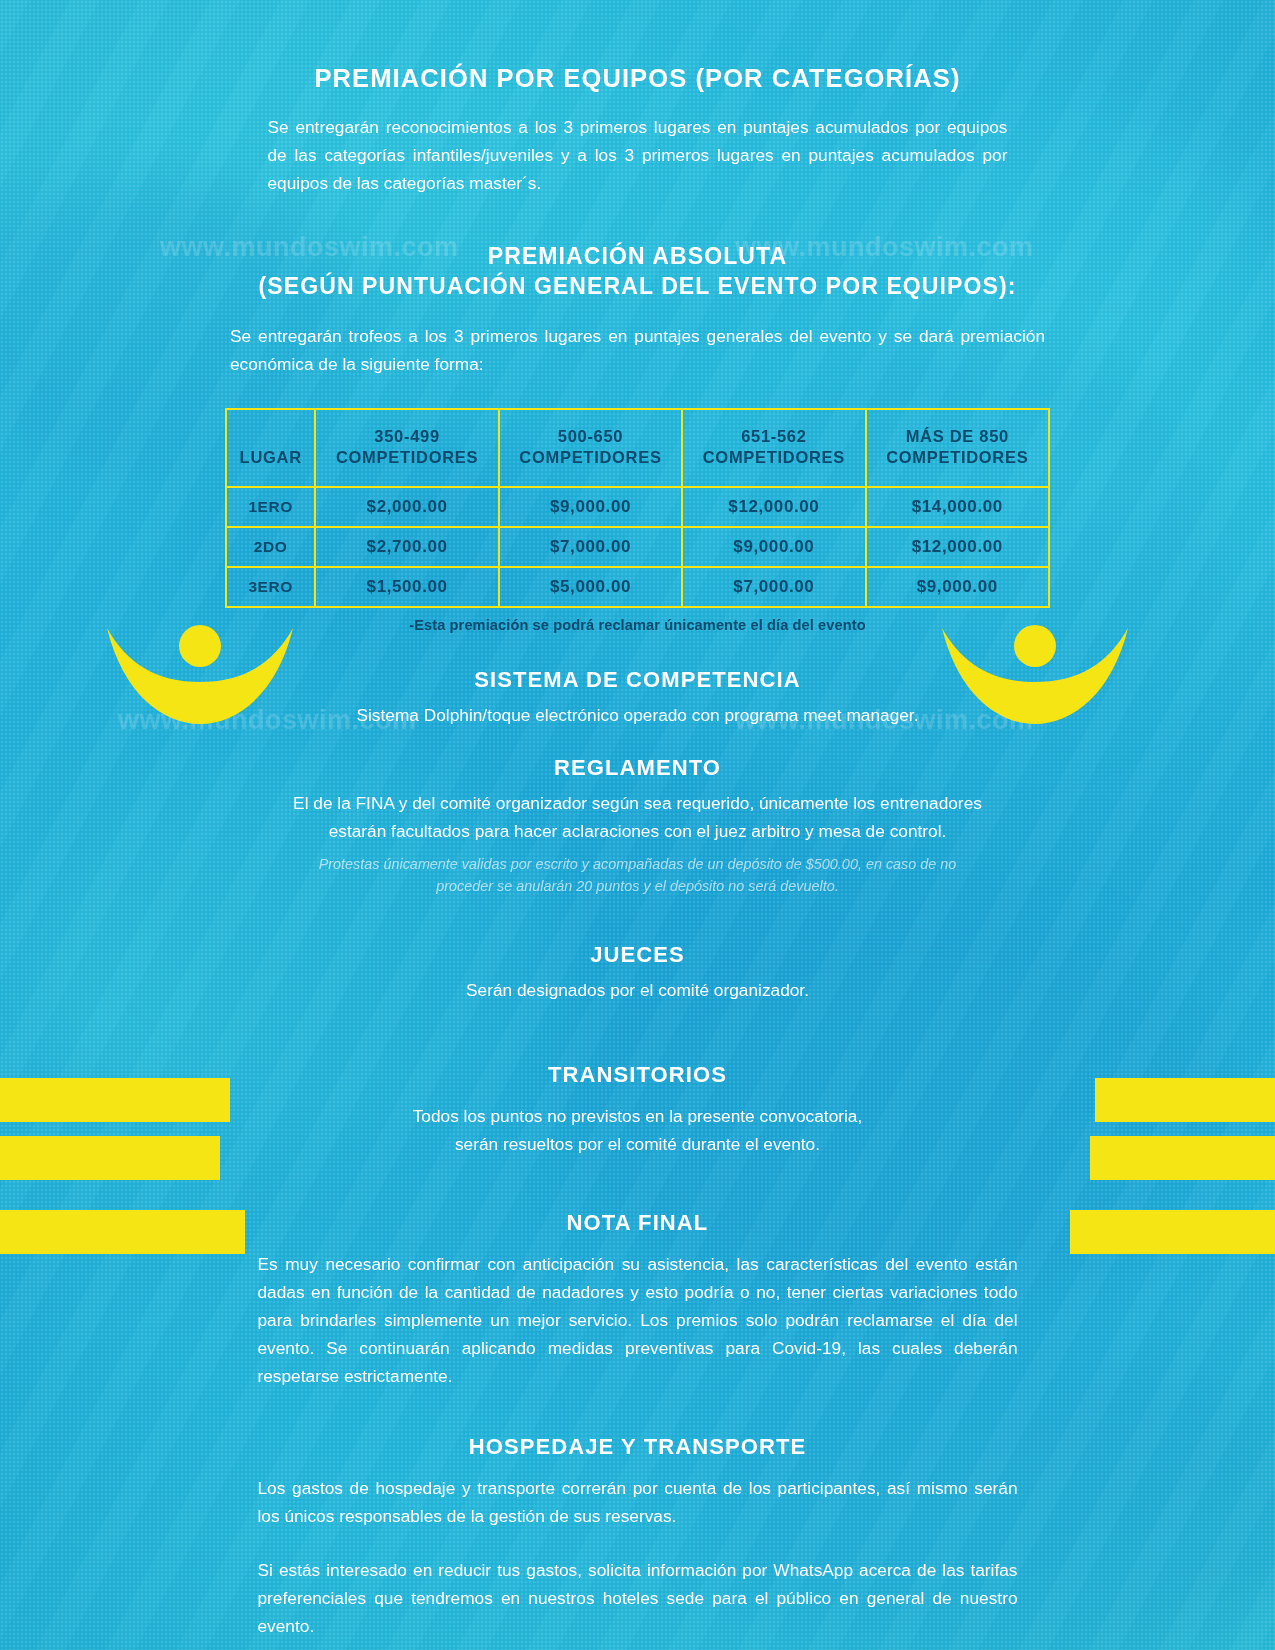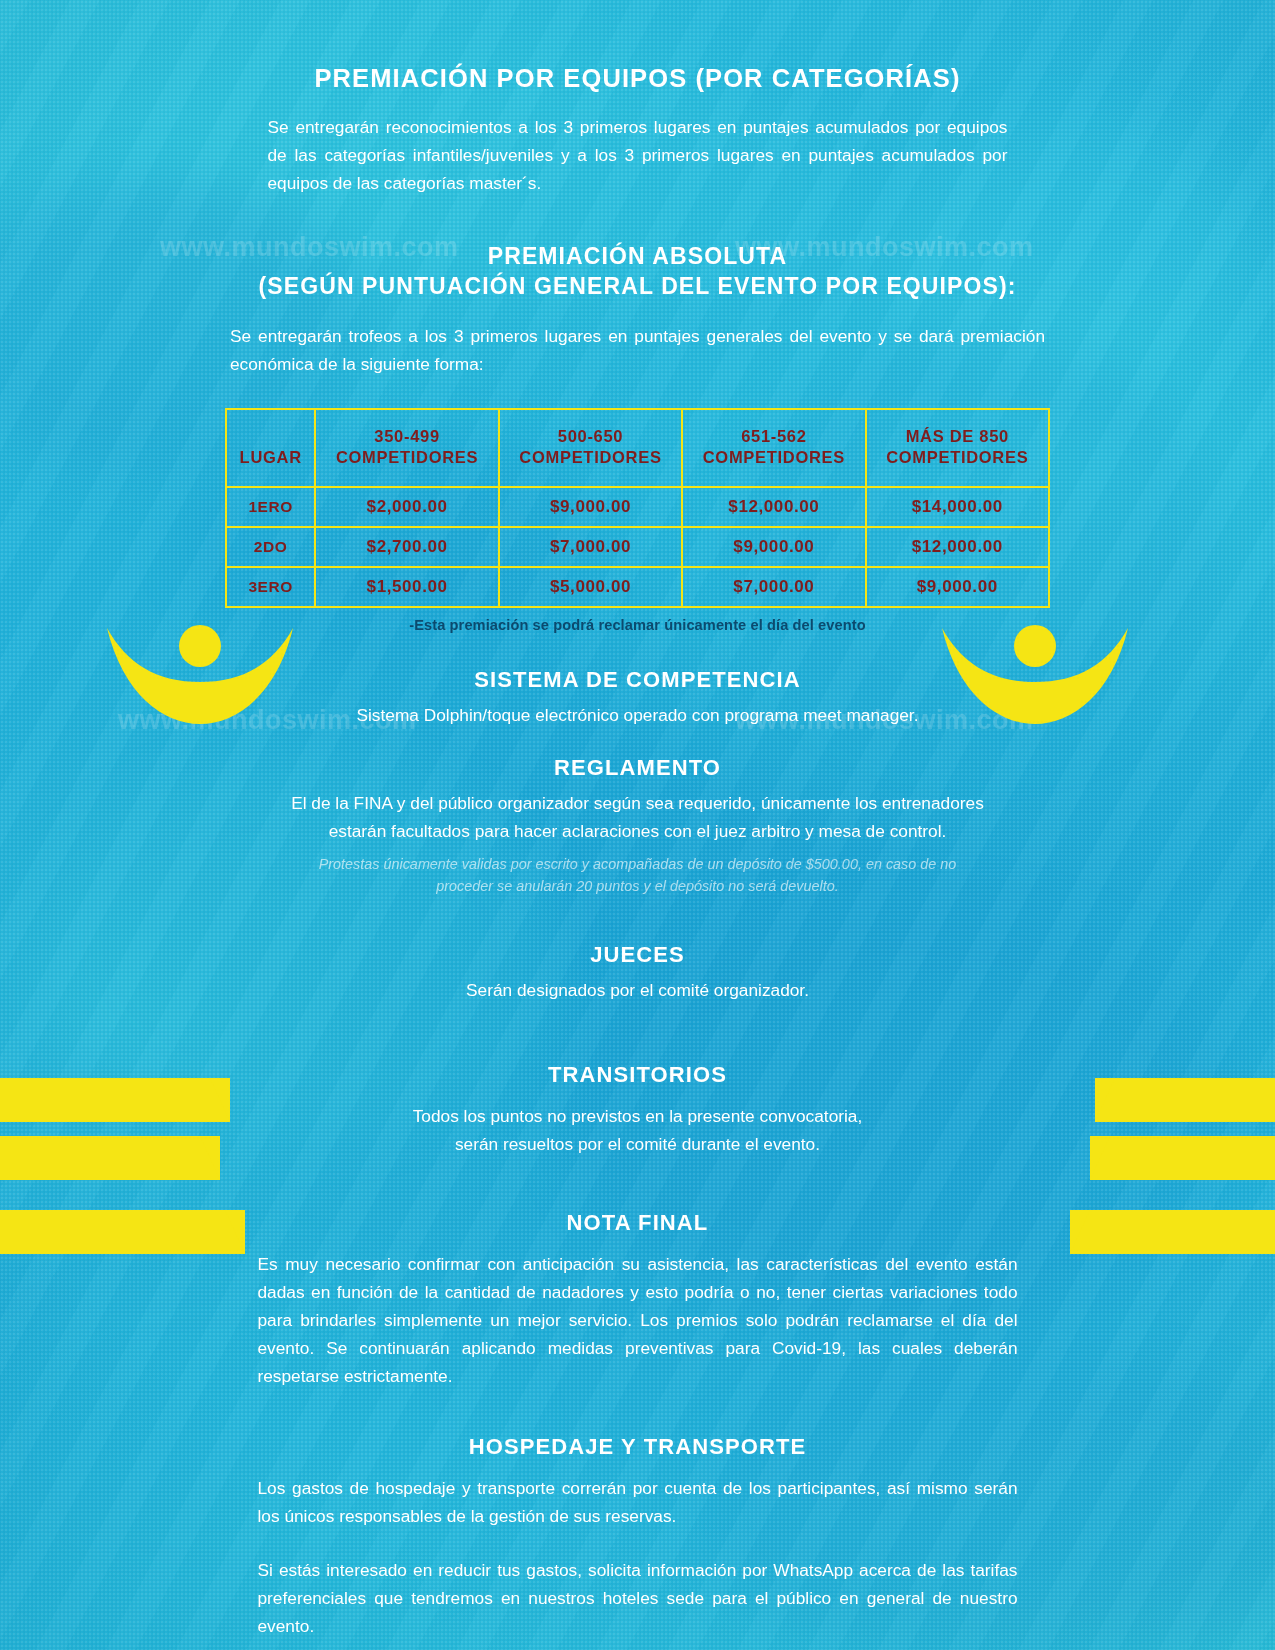--- a/index.html
+++ b/index.html
@@ -92,21 +92,21 @@
   }
 
   
   .tbl-wrap { width:825px; margin:30px auto 0; }
   table.prize {
     width:100%; border-collapse:collapse;
     border:2px solid #f5e514;
   }
   table.prize th, table.prize td {
     border:2px solid #f5e514;
-    color:#7f1d1d; text-align:center;
+    color:#0c4a6e; text-align:center;
     font-weight:700; letter-spacing:.7px;
   }
   table.prize th { font-size:16.5px; line-height:1.28; padding:16px 6px 18px; }
   table.prize thead th:first-child { vertical-align:bottom; padding-bottom:18px; }
   table.prize td { font-size:17px; padding:9px 6px; letter-spacing:.6px; }
   table.prize td.place { font-size:15.5px; }
   .tbl-note {
     text-align:center; color:#0c4a6e; font-weight:700;
     font-size:14.6px; margin-top:9px; letter-spacing:.1px;
   }
@@ -248,21 +248,21 @@
     <h2 class="sec h-sub">SISTEMA DE COMPETENCIA</h2>
     <div class="sp-8"></div>
     <p class="body ctr">Sistema Dolphin/toque electrónico operado con programa meet manager.</p>
   </section>
 
   <div class="sp-26"></div>
 
   <section>
     <h2 class="sec h-sub">REGLAMENTO</h2>
     <div class="sp-8"></div>
-    <p class="body ctr">El de la FINA  y del público organizador según sea requerido, únicamente los entrenadores</p>
+    <p class="body ctr">El de la FINA  y del comité organizador según sea requerido, únicamente los entrenadores</p>
     <p class="body ctr">estarán facultados para hacer aclaraciones con el juez arbitro y mesa de control.</p>
     <p class="italic-note">Protestas únicamente validas por escrito y acompañadas de un depósito de $500.00, en caso de no</p>
     <p class="italic-note" style="margin-top:0;">proceder se anularán 20 puntos y el depósito no será devuelto.</p>
   </section>
 
   <div class="sp-44"></div>
 
   <section>
     <h2 class="sec h-sub">JUECES</h2>
     <div class="sp-8"></div>

